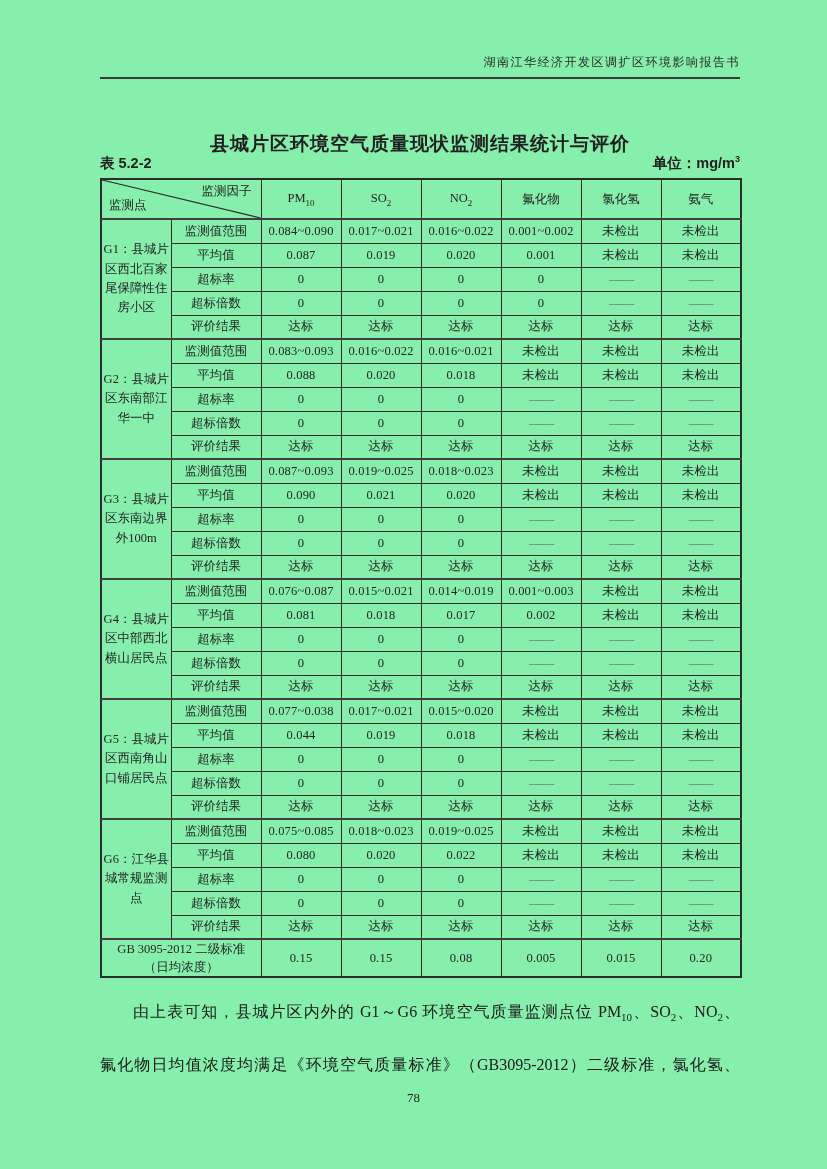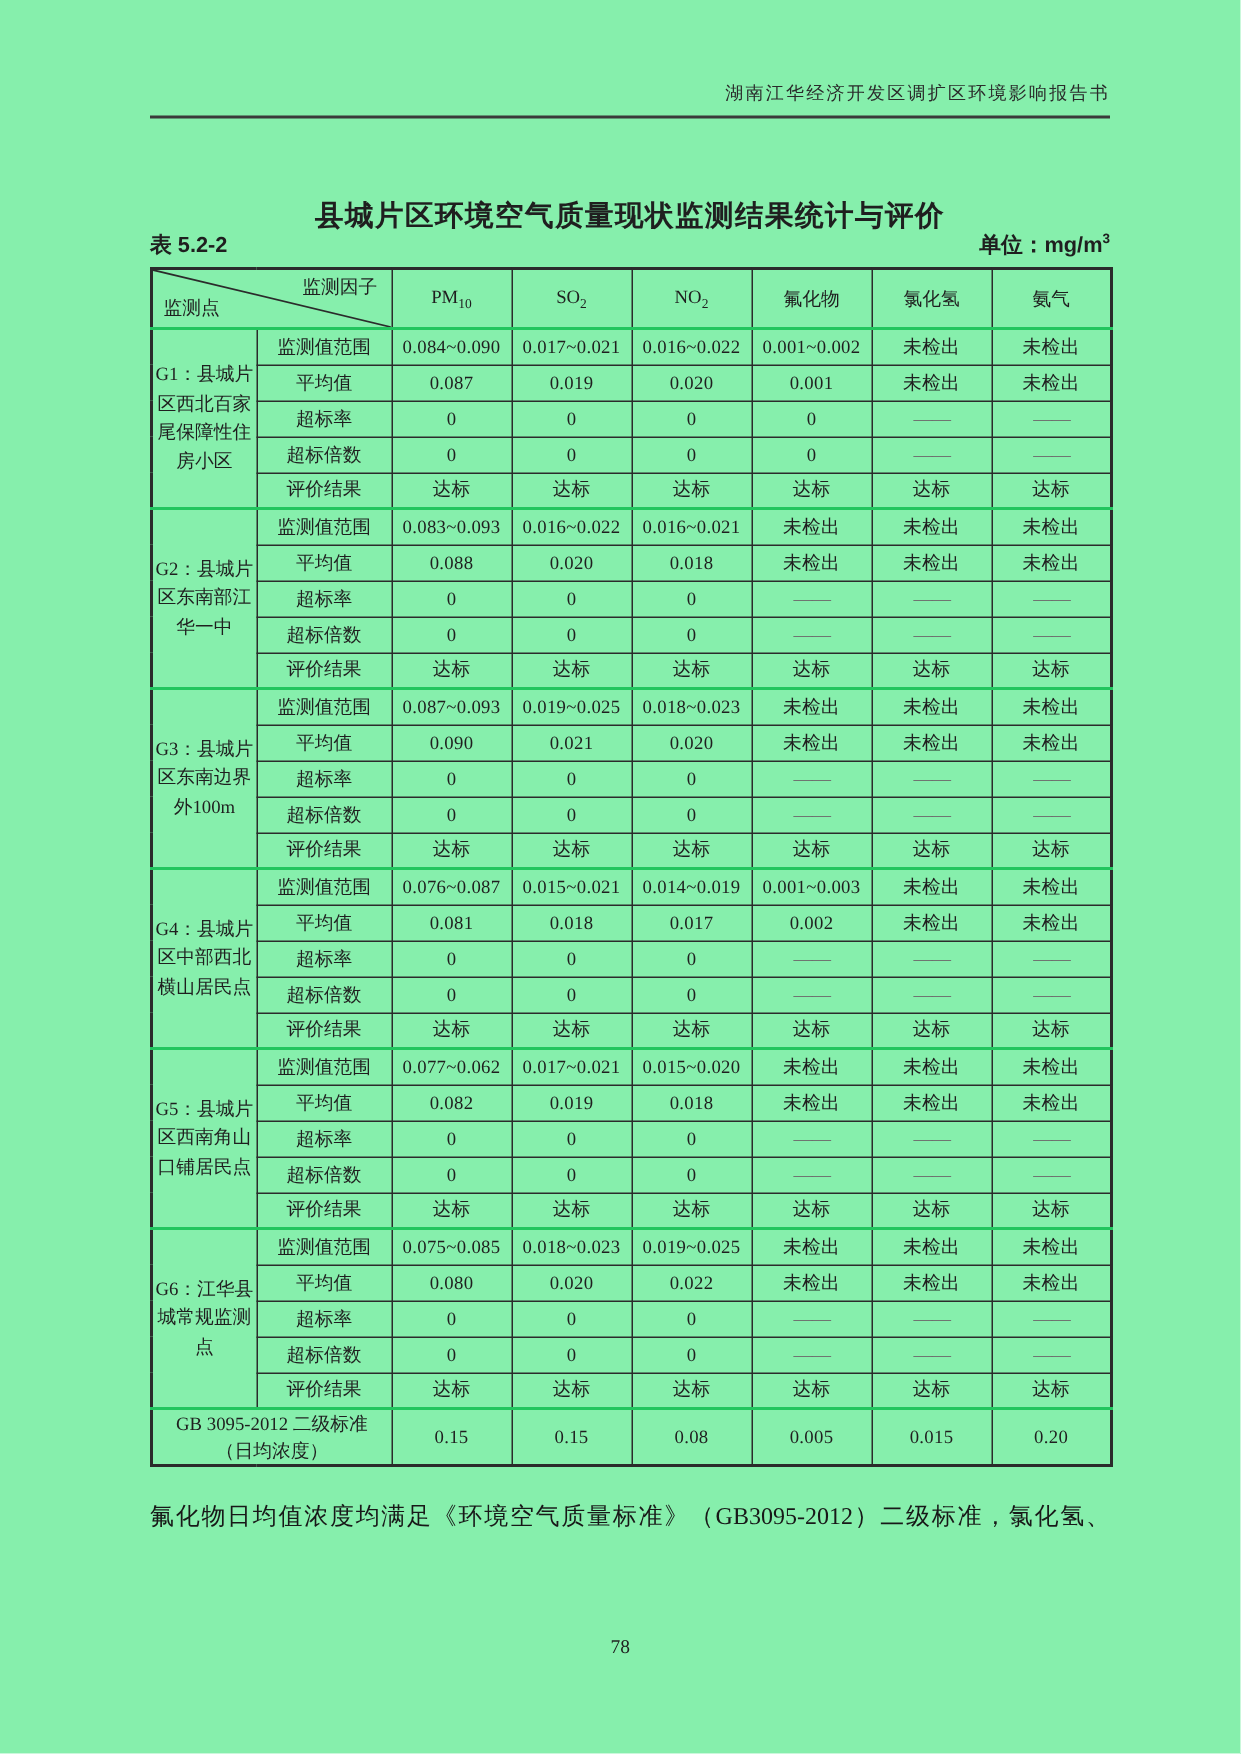--- a/index.html
+++ b/index.html
@@ -57,21 +57,21 @@
     text-align: center;
     vertical-align: middle;
     font-size: 12.5px;
     font-weight: normal;
     padding: 0;
     overflow: hidden;
   }
   table.results thead tr { height: 40px; margin-top: 24px; }
   table.results tbody tr { height: 24px; }
   table.results tr.standard-row { height: 38px; padding-left: 20px; }
-  table.results tr.group-start td { border-top: 2px solid #22c55e; }
+  table.results tr.group-start td { border-top: 2px solid #404040; }
   th.col-header sub { font-size: 9px; }
   td.point-cell { font-size: 12.5px; line-height: 1.55; padding: 0 5px; }
   td.row-label { font-size: 12.5px; }
   td.val { font-size: 12.5px; letter-spacing: 0.2px; }
   td.val.dash { color: #6e6e6e; letter-spacing: -1px; font-size: 13px; }
   td.std-label { font-size: 12.5px; line-height: 1.45; }
   th.corner { position: relative; padding: 0; }
   th.corner svg.diag { position: absolute; left: 0; top: 0; width: 100%; height: 100%; display: block; }
   th.corner svg.diag line { stroke: #2b2b2b; stroke-width: 1.2; }
   .corner-factor { position: absolute; top: 3px; right: 9px; font-size: 12.5px; }
@@ -322,30 +322,30 @@
           <td class="val">达标</td>
           <td class="val">达标</td>
           <td class="val">达标</td>
           <td class="val">达标</td>
           <td class="val">达标</td>
           <td class="val">达标</td>
         </tr>
         <tr class="group-start">
           <td class="point-cell" rowspan="5">G5：县城片区西南角山口铺居民点</td>
           <td class="row-label">监测值范围</td>
-          <td class="val">0.077~0.062</td>
+          <td class="val">0.077~0.038</td>
           <td class="val">0.017~0.021</td>
           <td class="val">0.015~0.020</td>
           <td class="val">未检出</td>
           <td class="val">未检出</td>
           <td class="val">未检出</td>
         </tr>
         <tr>
           <td class="row-label">平均值</td>
-          <td class="val">0.082</td>
+          <td class="val">0.044</td>
           <td class="val">0.019</td>
           <td class="val">0.018</td>
           <td class="val">未检出</td>
           <td class="val">未检出</td>
           <td class="val">未检出</td>
         </tr>
         <tr>
           <td class="row-label">超标率</td>
           <td class="val">0</td>
           <td class="val">0</td>
@@ -424,18 +424,19 @@
           <td class="val">0.15</td>
           <td class="val">0.08</td>
           <td class="val">0.005</td>
           <td class="val">0.015</td>
           <td class="val">0.20</td>
         </tr>
       </tbody>
     </table>
 
   <div class="paragraph">
+    <div class="para-line indent" id="para-line-1">由上表可知，县城片区内外的 G1～G6 环境空气质量监测点位 PM<sub>10</sub>、SO<sub>2</sub>、NO<sub>2</sub>、</div>
     <div class="para-line" id="para-line-2">氟化物日均值浓度均满足《环境空气质量标准》（GB3095-2012）二级标准，氯化氢、</div>
   </div>
 
   <div class="page-number">78</div>
 
 </div>
 
 </body></html>

